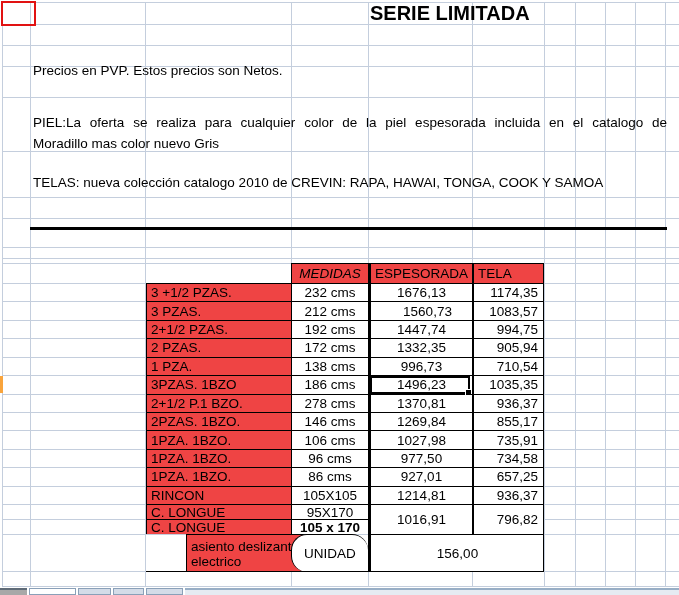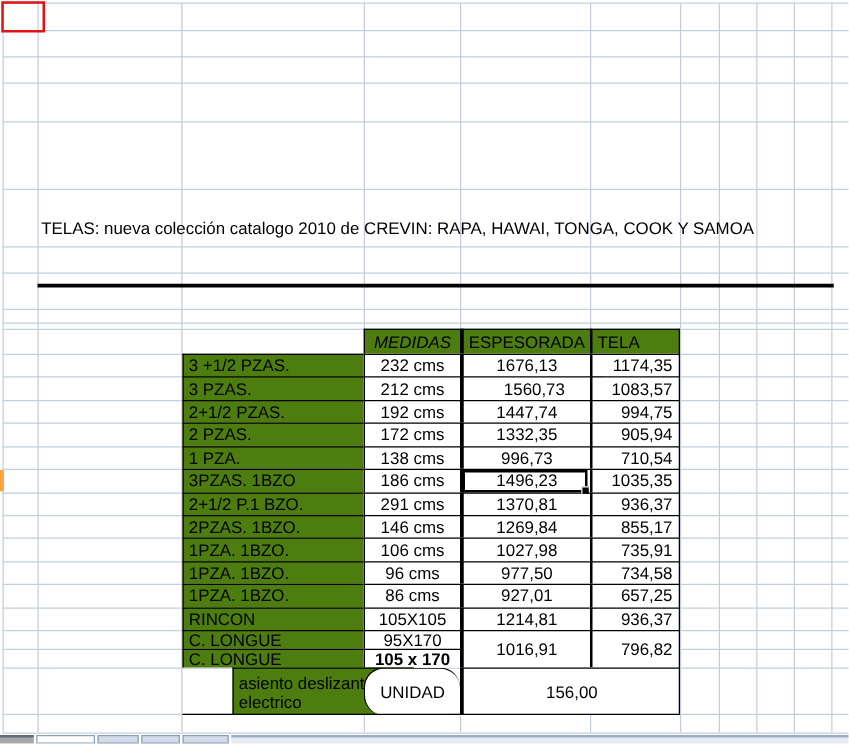--- a/index.html
+++ b/index.html
@@ -19,21 +19,21 @@
     white-space:normal;
   }
   .piel-l1{text-align:justify;text-align-last:justify;}
   .note-telas{top:175px;}
   .divider{position:absolute;left:30px;top:227px;width:637px;height:3px;background:#000;z-index:3;}
   .tbl-cell{
     position:absolute;box-sizing:border-box;display:flex;align-items:center;
     font-size:13.5px;background:#fff;border-top:1px solid #000;border-left:1px solid #000;z-index:5;
     line-height:15px;overflow:hidden;
   }
-  .gray{background:#4d7c0f;}
+  .gray{background:#ef4444;}
   .al-left{justify-content:flex-start;padding-left:4px;}
   .al-center{justify-content:center;}
   .al-right{justify-content:flex-end;padding-right:6px;}
   .thickL{border-left-width:3px;}
   .medL{border-left-width:2px;}
   .italic{font-style:italic;}
   .tbl-edge{position:absolute;background:#000;z-index:5;}
   .active-cell{position:absolute;border:2px solid #000;box-sizing:border-box;z-index:6;}
   .fill-handle{
     position:absolute;right:-3px;bottom:-3px;width:5px;height:5px;background:#000;
@@ -87,22 +87,28 @@
       <div class="gline" style="left: 2px; top: 448.8px; width: 677px; height: 1px;"></div>
       <div class="gline" style="left: 2px; top: 467.2px; width: 677px; height: 1px;"></div>
       <div class="gline" style="left: 2px; top: 485.6px; width: 677px; height: 1px;"></div>
       <div class="gline" style="left: 2px; top: 504px; width: 677px; height: 1px;"></div>
       <div class="gline" style="left: 2px; top: 519px; width: 677px; height: 1px;"></div>
       <div class="gline" style="left: 2px; top: 534px; width: 677px; height: 1px;"></div>
       <div class="gline" style="left: 2px; top: 571px; width: 677px; height: 1px;"></div>
       <div class="gline" style="left: 2px; top: 586px; width: 677px; height: 1px;"></div>
     </div>
 
+  <div class="sheet-title">SERIE LIMITADA</div>
 
+  <div class="note note-precios">Precios en PVP. Estos precios son Netos.</div>
 
+  <div class="note-piel">
+    <div class="piel-l1">PIEL:La oferta se realiza para cualquier color de la piel espesorada incluida en el catalogo de</div>
+    <div>Moradillo mas color nuevo Gris</div>
+  </div>
 
   <div class="note note-telas">TELAS: nueva colección catalogo 2010 de CREVIN: RAPA, HAWAI, TONGA, COOK Y SAMOA</div>
 
   <div class="divider"></div>
 
   <div id="price-table">
       <div class="tbl-cell gray al-center italic" style="left: 291px; top: 263px; width: 77px; height: 20px;">MEDIDAS</div>
       <div class="tbl-cell gray al-left thickL" style="left: 368px; top: 263px; width: 104px; height: 20px;">ESPESORADA</div>
       <div class="tbl-cell gray al-left medL" style="left: 472px; top: 263px; width: 72px; height: 20px;">TELA</div>
       <div class="tbl-cell gray al-left" style="left: 146px; top: 283px; width: 145px; height: 18.42px; white-space: normal;">3 +1/2 PZAS.</div>
@@ -123,21 +129,21 @@
       <div class="tbl-cell al-right medL" style="left: 472px; top: 338.26px; width: 72px; height: 18.42px;">905,94</div>
       <div class="tbl-cell gray al-left" style="left: 146px; top: 356.68px; width: 145px; height: 18.42px; white-space: normal;">1 PZA.</div>
       <div class="tbl-cell al-center" style="left: 291px; top: 356.68px; width: 77px; height: 18.42px;">138 cms</div>
       <div class="tbl-cell al-center thickL" style="left: 368px; top: 356.68px; width: 104px; height: 18.42px;">996,73</div>
       <div class="tbl-cell al-right medL" style="left: 472px; top: 356.68px; width: 72px; height: 18.42px;">710,54</div>
       <div class="tbl-cell gray al-left" style="left: 146px; top: 375.1px; width: 145px; height: 18.42px; white-space: normal;">3PZAS. 1BZO</div>
       <div class="tbl-cell al-center" style="left: 291px; top: 375.1px; width: 77px; height: 18.42px;">186 cms</div>
       <div class="tbl-cell al-center thickL" style="left: 368px; top: 375.1px; width: 104px; height: 18.42px;">1496,23</div>
       <div class="tbl-cell al-right medL" style="left: 472px; top: 375.1px; width: 72px; height: 18.42px;">1035,35</div>
       <div class="tbl-cell gray al-left" style="left: 146px; top: 393.52px; width: 145px; height: 18.42px; white-space: normal;">2+1/2 P.1 BZO.</div>
-      <div class="tbl-cell al-center" style="left: 291px; top: 393.52px; width: 77px; height: 18.42px;">291 cms</div>
+      <div class="tbl-cell al-center" style="left: 291px; top: 393.52px; width: 77px; height: 18.42px;">278 cms</div>
       <div class="tbl-cell al-center thickL" style="left: 368px; top: 393.52px; width: 104px; height: 18.42px;">1370,81</div>
       <div class="tbl-cell al-right medL" style="left: 472px; top: 393.52px; width: 72px; height: 18.42px;">936,37</div>
       <div class="tbl-cell gray al-left" style="left: 146px; top: 411.94px; width: 145px; height: 18.42px; white-space: normal;">2PZAS. 1BZO.</div>
       <div class="tbl-cell al-center" style="left: 291px; top: 411.94px; width: 77px; height: 18.42px;">146 cms</div>
       <div class="tbl-cell al-center thickL" style="left: 368px; top: 411.94px; width: 104px; height: 18.42px;">1269,84</div>
       <div class="tbl-cell al-right medL" style="left: 472px; top: 411.94px; width: 72px; height: 18.42px;">855,17</div>
       <div class="tbl-cell gray al-left" style="left: 146px; top: 430.36px; width: 145px; height: 18.42px; white-space: normal;">1PZA. 1BZO.</div>
       <div class="tbl-cell al-center" style="left: 291px; top: 430.36px; width: 77px; height: 18.42px;">106 cms</div>
       <div class="tbl-cell al-center thickL" style="left: 368px; top: 430.36px; width: 104px; height: 18.42px;">1027,98</div>
       <div class="tbl-cell al-right medL" style="left: 472px; top: 430.36px; width: 72px; height: 18.42px;">735,91</div>

